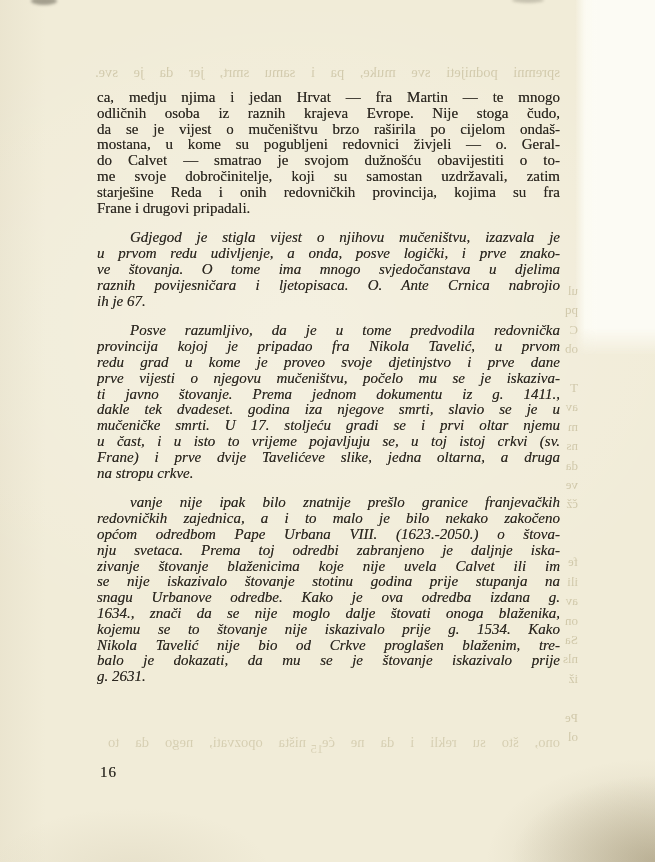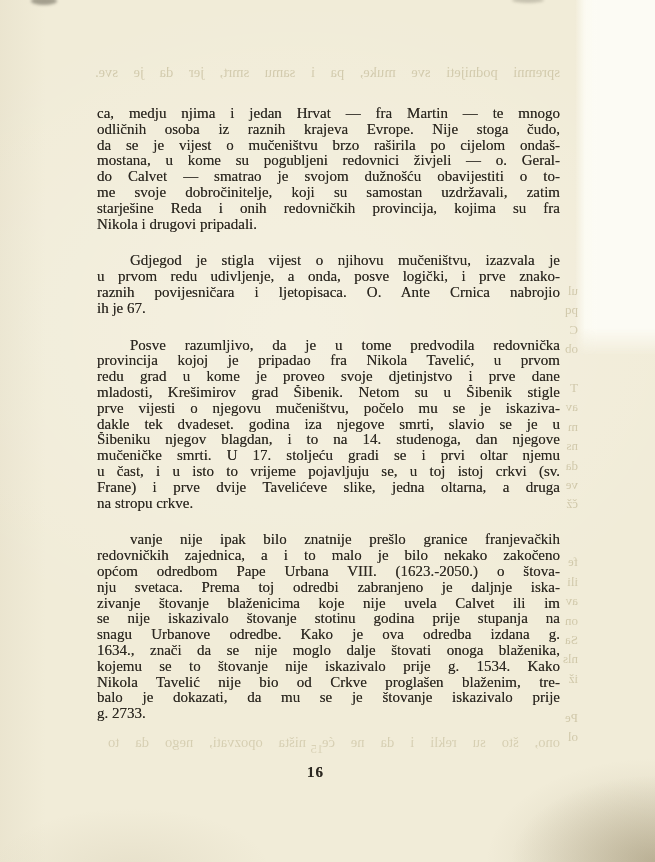--- a/index.html
+++ b/index.html
@@ -34,46 +34,46 @@
     background: rgba(72,66,54,0.45);
     border-radius: 50%;
     filter: blur(1.6px);
   }
   .smudge.left  { left: 31px;  top: -3px; width: 26px; height: 8px; }
   .smudge.right { left: 512px; top: -3px; width: 32px; height: 6px; opacity: .55; }
 
   
   .textblock {
     position: absolute;
-    left: 97px; top: 106px;
+    left: 97px; top: 90px;
     width: 463px;
     color: #2c2821;
     font-size: 15px;
     text-shadow: 0 0 0.5px rgba(44,40,33,0.65);
   }
-  .para + .para { margin-top: 21px; }
+  .para + .para { margin-top: 14px; font-style: italic; }
   .line {
     height: 15.8px;
     line-height: 15.8px;
     white-space: nowrap;          
     text-align: justify;
     text-align-last: justify;
     overflow: hidden;
   }
   .line.last { text-align-last: left; }
   .para.indented .line:first-child { padding-left: 33px; }
 
   .page-number {
     position: absolute;
-    left: 84px; top: 764px;
+    left: 100px; top: 764px;
     width: 463px;
-    text-align: center;
+    text-align: left;
     color: #2c2821;
     font-size: 15px;
-    font-weight: bold;
+    font-weight: normal;
     letter-spacing: 1px;
     text-shadow: 0 0 0.5px rgba(44,40,33,0.6);
   }
 
   
   .bleed {
     position: absolute;
     color: #a99d72;
     transform: scaleX(-1);
     font-size: 14.5px;
@@ -158,54 +158,54 @@
 
   <div class="textblock">
       <div class="para">
         <div class="line">ca, medju njima i jedan Hrvat — fra Martin — te mnogo</div>
         <div class="line">odličnih osoba iz raznih krajeva Evrope. Nije stoga čudo,</div>
         <div class="line">da se je vijest o mučeništvu brzo raširila po cijelom ondaš-</div>
         <div class="line">mostana, u kome su pogubljeni redovnici živjeli — o. Geral-</div>
         <div class="line">do Calvet — smatrao je svojom dužnošću obavijestiti o to-</div>
         <div class="line">me svoje dobročinitelje, koji su samostan uzdržavali, zatim</div>
         <div class="line">starješine Reda i onih redovničkih provincija, kojima su fra</div>
-        <div class="line last">Nikola i drugovi pripadali.</div>
+        <div class="line last">Frane i drugovi pripadali.</div>
       </div>
       <div class="para indented">
         <div class="line">Gdjegod je stigla vijest o njihovu mučeništvu, izazvala je</div>
         <div class="line">u prvom redu udivljenje, a onda, posve logički, i prve znako-</div>
+        <div class="line">ve štovanja. O tome ima mnogo svjedočanstava u djelima</div>
         <div class="line">raznih povijesničara i ljetopisaca. O. Ante Crnica nabrojio</div>
         <div class="line last">ih je 67.</div>
       </div>
       <div class="para indented">
         <div class="line">Posve razumljivo, da je u tome predvodila redovnička</div>
         <div class="line">provincija kojoj je pripadao fra Nikola Tavelić, u prvom</div>
         <div class="line">redu grad u kome je proveo svoje djetinjstvo i prve dane</div>
-        <div class="line">mladosti, Krešimirov grad Šibenik. Netom su u Šibenik stigle</div>
         <div class="line">prve vijesti o njegovu mučeništvu, počelo mu se je iskaziva-</div>
+        <div class="line">ti javno štovanje. Prema jednom dokumentu iz g. 1411.,</div>
         <div class="line">dakle tek dvadeset. godina iza njegove smrti, slavio se je u</div>
-        <div class="line">Šibeniku njegov blagdan, i to na 14. studenoga, dan njegove</div>
         <div class="line">mučeničke smrti. U 17. stoljeću gradi se i prvi oltar njemu</div>
         <div class="line">u čast, i u isto to vrijeme pojavljuju se, u toj istoj crkvi (sv.</div>
         <div class="line">Frane) i prve dvije Tavelićeve slike, jedna oltarna, a druga</div>
         <div class="line last">na stropu crkve.</div>
       </div>
       <div class="para indented">
         <div class="line">vanje nije ipak bilo znatnije prešlo granice franjevačkih</div>
         <div class="line">redovničkih zajednica, a i to malo je bilo nekako zakočeno</div>
         <div class="line">općom odredbom Pape Urbana VIII. (1623.-2050.) o štova-</div>
         <div class="line">nju svetaca. Prema toj odredbi zabranjeno je daljnje iska-</div>
         <div class="line">zivanje štovanje blaženicima koje nije uvela Calvet ili im</div>
         <div class="line">se nije iskazivalo štovanje stotinu godina prije stupanja na</div>
         <div class="line">snagu Urbanove odredbe. Kako je ova odredba izdana g.</div>
         <div class="line">1634., znači da se nije moglo dalje štovati onoga blaženika,</div>
         <div class="line">kojemu se to štovanje nije iskazivalo prije g. 1534. Kako</div>
         <div class="line">Nikola Tavelić nije bio od Crkve proglašen blaženim, tre-</div>
         <div class="line">balo je dokazati, da mu se je štovanje iskazivalo prije</div>
-        <div class="line last">g. 2733.</div>
+        <div class="line last">g. 2631.</div>
       </div>
     </div>
 
   <div class="bleed bleed-bottom">ono, što su rekli i da ne će ništa opozvati, nego da to</div>
 
   <div class="bleed bleed-pagenum">15</div>
 
   <div class="page-number">16</div>
 
   <div class="corner-shadow"></div>

